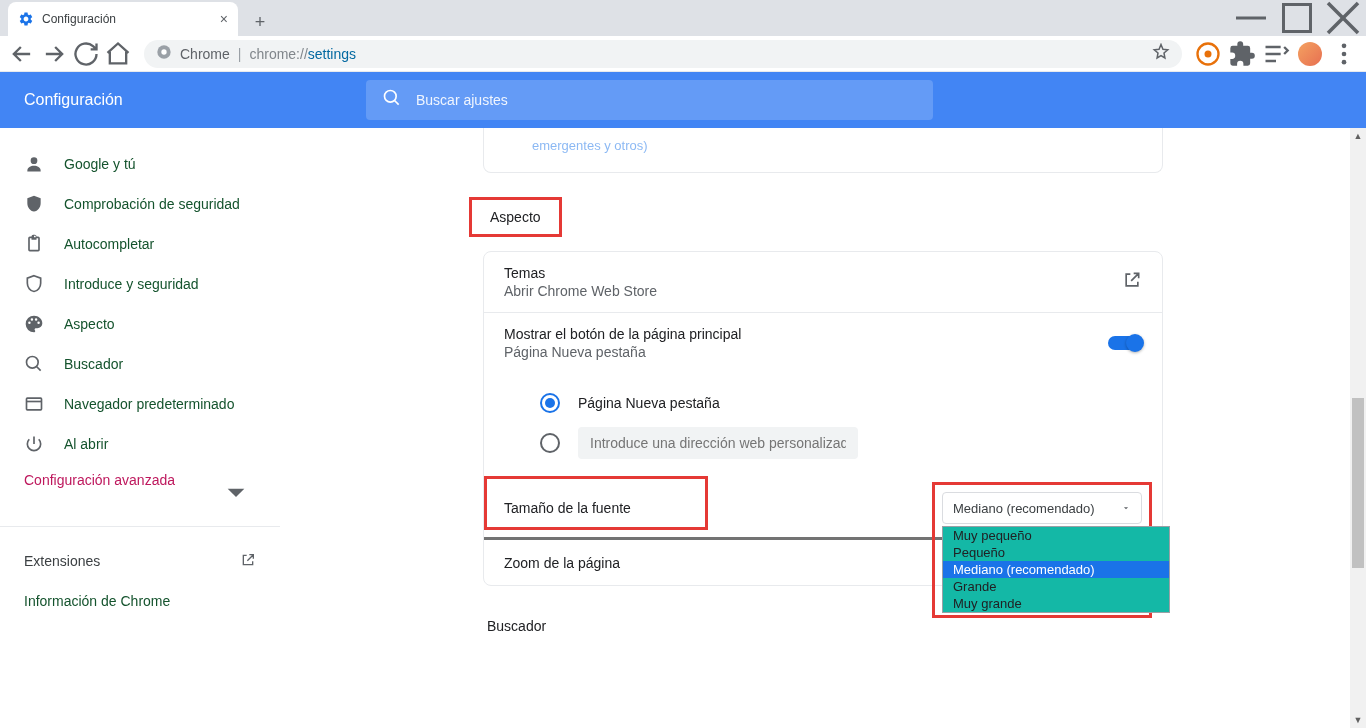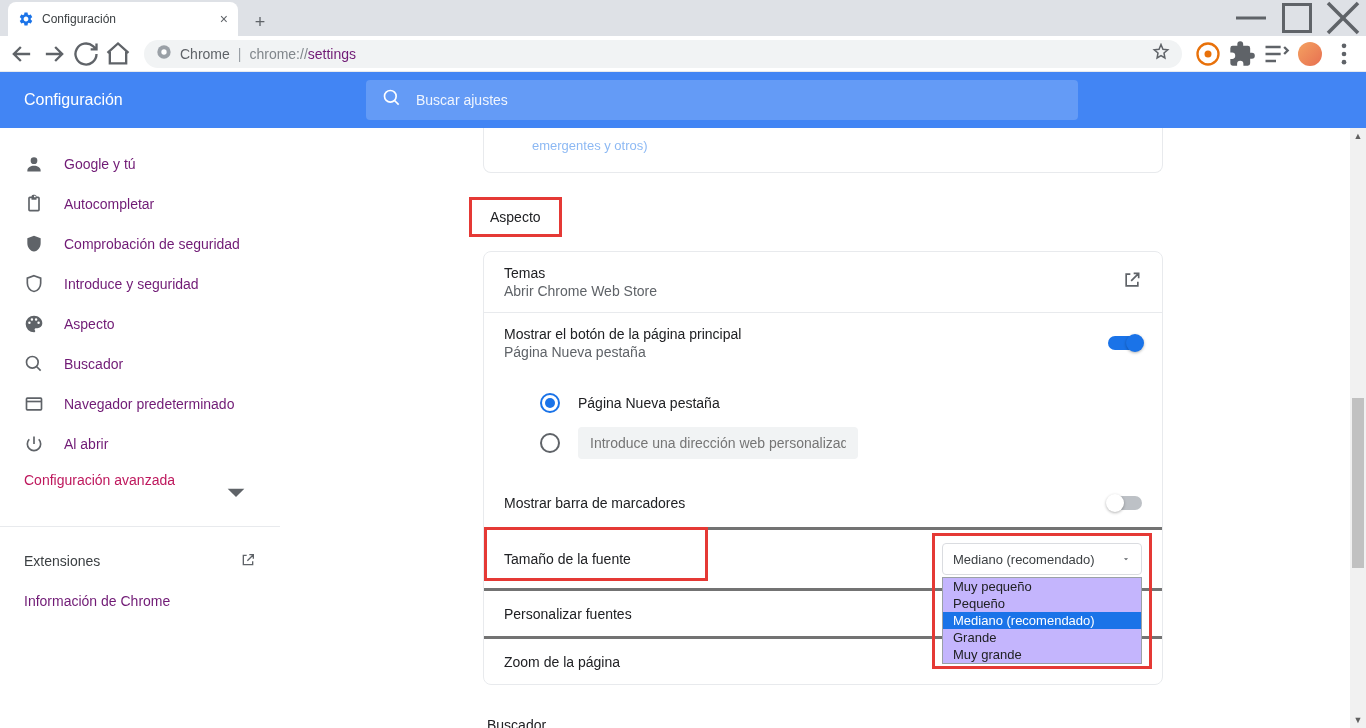--- a/index.html
+++ b/index.html
@@ -13,37 +13,37 @@
 .tab-close { color: #5f6368; font-size: 14px; cursor: pointer; }
 .new-tab { width: 28px; height: 28px; display: flex; align-items: center; justify-content: center; color: #5f6368; font-size: 18px; margin-left: 8px; cursor: pointer; }
 .win-controls { position: absolute; top: 0; right: 0; display: flex; height: 36px; }
 .win-btn { width: 46px; display: flex; align-items: center; justify-content: center; color: #5f6368; cursor: pointer; }
 
 .toolbar { height: 36px; background: #fff; display: flex; align-items: center; padding: 0 8px; gap: 4px; border-bottom: 1px solid #e8eaed; }
 .nav-btn { width: 28px; height: 28px; display: flex; align-items: center; justify-content: center; color: #5f6368; border-radius: 50%; cursor: pointer; }
 .omnibox { flex: 1; height: 28px; background: #f1f3f4; border-radius: 14px; display: flex; align-items: center; padding: 0 12px; gap: 8px; font-size: 14px; color: #5f6368; margin: 0 8px; }
 .omnibox .chrome-label { color: #5f6368; }
 .omnibox .sep { color: #9aa0a6; }
-.omnibox .path { color: #701a75; }
+.omnibox .path { color: #0369a1; }
 .omnibox .path-gray { color: #80868b; }
 .toolbar-right { display: flex; align-items: center; gap: 6px; }
 .toolbar-icon { width: 28px; height: 28px; display: flex; align-items: center; justify-content: center; color: #5f6368; cursor: pointer; }
 .avatar { width: 24px; height: 24px; border-radius: 50%; background: linear-gradient(135deg, #f4a261, #e76f51); }
 
 
 .settings-header { height: 56px; background: #4285f4; display: flex; align-items: center; padding: 0 24px; gap: 24px; }
 .settings-title { color: #fff; font-size: 16px; font-weight: 500; width: 318px; }
-.search-box { width: 712px; height: 40px; background: rgba(255,255,255,0.18); border-radius: 4px; display: flex; align-items: center; padding: 0 16px; gap: 14px; }
+.search-box { width: 567px; height: 40px; background: rgba(255,255,255,0.18); border-radius: 4px; display: flex; align-items: center; padding: 0 16px; gap: 14px; }
 .search-box input { background: transparent; border: none; outline: none; color: #fff; font-size: 14px; flex: 1; }
 .search-box input::placeholder { color: rgba(255,255,255,0.9); }
 
 
 .content { display: flex; height: calc(728px - 36px - 36px - 56px); position: relative; }
 .sidebar { width: 280px; padding: 16px 0; overflow-y: auto; }
-.sidebar-item { height: 40px; display: flex; align-items: center; padding: 0 24px; gap: 20px; font-size: 14px; color: #701a75; cursor: pointer; }
+.sidebar-item { height: 40px; display: flex; align-items: center; padding: 0 24px; gap: 20px; font-size: 14px; color: #14532d; cursor: pointer; }
 .sidebar-icon { width: 20px; height: 20px; display: flex; align-items: center; justify-content: center; color: #5f6368; }
 .sidebar-adv { height: 40px; display: flex; justify-content: space-between; padding: 0 24px; font-size: 14px; color: #be185d; cursor: pointer; margin-top: 8px; }
 .sidebar-divider { height: 1px; background: #e8eaed; margin: 14px 0; }
 .sidebar-ext { height: 40px; display: flex; align-items: center; justify-content: space-between; padding: 0 24px; font-size: 14px; color: #3c4043; cursor: pointer; }
 
 .main { flex: 1; overflow-y: auto; padding: 0 0 40px 0; position: relative; }
 .main-inner { width: 680px; margin: 0 auto; }
 
 .card-partial { border: 1px solid #e8eaed; border-top: none; border-radius: 0 0 8px 8px; padding: 8px 20px 18px 48px; margin-bottom: 24px; }
 .card-partial-text { color: #1a73e8; font-size: 13px; text-decoration: line-through; opacity: 0.6; }
@@ -67,21 +67,21 @@
 .radio-input { flex: 1; background: #f1f3f4; border: none; border-radius: 4px; height: 32px; padding: 0 12px; font-size: 14px; color: #5f6368; max-width: 280px; }
 
 .toggle { width: 34px; height: 14px; background: #1a73e8; border-radius: 7px; position: relative; }
 .toggle::after { content: ''; position: absolute; width: 18px; height: 18px; background: #1a73e8; border-radius: 50%; top: -2px; right: -2px; box-shadow: 0 1px 3px rgba(0,0,0,0.3); }
 .toggle.off { background: #bdc1c6; }
 .toggle.off::after { background: #fff; left: -2px; right: auto; }
 
 .row-fontsize { position: relative; }
 .red-box-row { border: 3px solid #e53935; position: absolute; }
 .dropdown { width: 200px; height: 32px; border: 1px solid #dadce0; border-radius: 4px; display: flex; align-items: center; justify-content: space-between; padding: 0 10px; font-size: 13px; color: #3c4043; cursor: pointer; position: relative; }
-.dropdown-menu { position: absolute; top: 33px; left: -1px; width: 200px; background: #c4b5fd; border: 1px solid #9aa0a6; z-index: 10; }
+.dropdown-menu { position: absolute; top: 33px; left: -1px; width: 228px; background: #14b8a6; border: 1px solid #9aa0a6; z-index: 10; }
 .dropdown-option { padding: 1px 10px; font-size: 13px; color: #202124; cursor: pointer; }
 .dropdown-option.selected { background: #1a73e8; color: #fff; }
 
 .section-title2 { font-size: 14px; color: #202124; margin: 32px 4px 14px 4px; font-weight: 500; }
 
 .scrollbar-track { position: absolute; right: 0; top: 0; width: 16px; height: 100%; background: #f1f1f1; }
 .scrollbar-thumb { position: absolute; right: 2px; width: 12px; background: #c1c1c1; border-radius: 0; }
 .scroll-arrow { position: absolute; right: 0; width: 16px; height: 16px; display: flex; align-items: center; justify-content: center; color: #606060; font-size: 9px; }
 
 svg { width: 100%; height: 100%; }
@@ -202,32 +202,32 @@
           <svg viewBox="0 0 24 24" fill="#5f6368">
             <circle cx="12" cy="8" r="4"></circle>
             <path d="M4 20c0-4 4-6 8-6s8 2 8 6v1H4z"></path>
           </svg>
         </span>
       <span>Google y tú</span>
     </div>
     <div class="sidebar-item">
       <span class="sidebar-icon">
           <svg viewBox="0 0 24 24" fill="#5f6368">
+            <path d="M12 2l8 3v6c0 5-3.4 9.4-8 10-4.6-.6-8-5-8-10V5zM10 14l-3-3 1.4-1.4L10 11.2l4.6-4.6L16 8z"></path>
+          </svg>
+        </span>
+      <span>Comprobación de seguridad</span>
+    </div>
+    <div class="sidebar-item">
+      <span class="sidebar-icon">
+          <svg viewBox="0 0 24 24" fill="#5f6368">
             <path d="M17 3h-2a2 2 0 0 0-2-2h-2a2 2 0 0 0-2 2H7a2 2 0 0 0-2 2v14a2 2 0 0 0 2 2h10a2 2 0 0 0 2-2V5a2 2 0 0 0-2-2zm-5-1h2v2h-2zM7 19V5h2v2h6V5h2v14z"></path>
           </svg>
         </span>
       <span>Autocompletar</span>
-    </div>
-    <div class="sidebar-item">
-      <span class="sidebar-icon">
-          <svg viewBox="0 0 24 24" fill="#5f6368">
-            <path d="M12 2l8 3v6c0 5-3.4 9.4-8 10-4.6-.6-8-5-8-10V5zM10 14l-3-3 1.4-1.4L10 11.2l4.6-4.6L16 8z"></path>
-          </svg>
-        </span>
-      <span>Comprobación de seguridad</span>
     </div>
     <div class="sidebar-item">
       <span class="sidebar-icon">
           <svg viewBox="0 0 24 24" fill="none" stroke="#5f6368" stroke-width="2">
             <path d="M12 2l8 3v6c0 5-3.4 9.4-8 10-4.6-.6-8-5-8-10V5z"></path>
           </svg>
         </span>
       <span>Introduce y seguridad</span>
     </div>
     <div class="sidebar-item">
@@ -313,24 +313,20 @@
         </div>
         <div class="radio-group" style="border-top:none">
           <div class="radio-row">
             <div class="radio checked"></div>
             <span>Página Nueva pestaña</span>
           </div>
           <div class="radio-row">
             <div class="radio"></div>
             <input class="radio-input" placeholder="Introduce una dirección web personalizada" style="">
           </div>
-        </div>
-        <div class="row">
-          <span class="row-title">Mostrar barra de marcadores</span>
-          <div class="toggle off"></div>
         </div>
         <div class="row row-fontsize" style="position:relative">
           <div class="red-box-row" style="left:0;top:-3px;width:224px;height:54px"></div>
           <span class="row-title">Tamaño de la fuente</span>
           <div style="position:relative">
             <div class="red-box-row" style="left:-10px;top:-10px;width:220px;height:136px"></div>
             <div class="dropdown">
               <span>Mediano (recomendado)</span>
               <span><svg viewBox="0 0 24 24" width="10" height="10" fill="#5f6368">
                     <path d="M7 10l5 5 5-5z"></path>
@@ -339,23 +335,20 @@
                 <div class="dropdown-option">Muy pequeño</div>
                 <div class="dropdown-option">Pequeño</div>
                 <div class="dropdown-option selected">Mediano (recomendado)</div>
                 <div class="dropdown-option">Grande</div>
                 <div class="dropdown-option">Muy grande</div>
               </div>
             </div>
           </div>
         </div>
         <div class="row">
-          <span class="row-title">Personalizar fuentes</span>
-        </div>
-        <div class="row">
           <span class="row-title">Zoom de la página</span>
         </div>
       </div>
 
       <div class="section-title2">Buscador</div>
       
     </div>
   </div>
 
   <div class="scrollbar-track">

